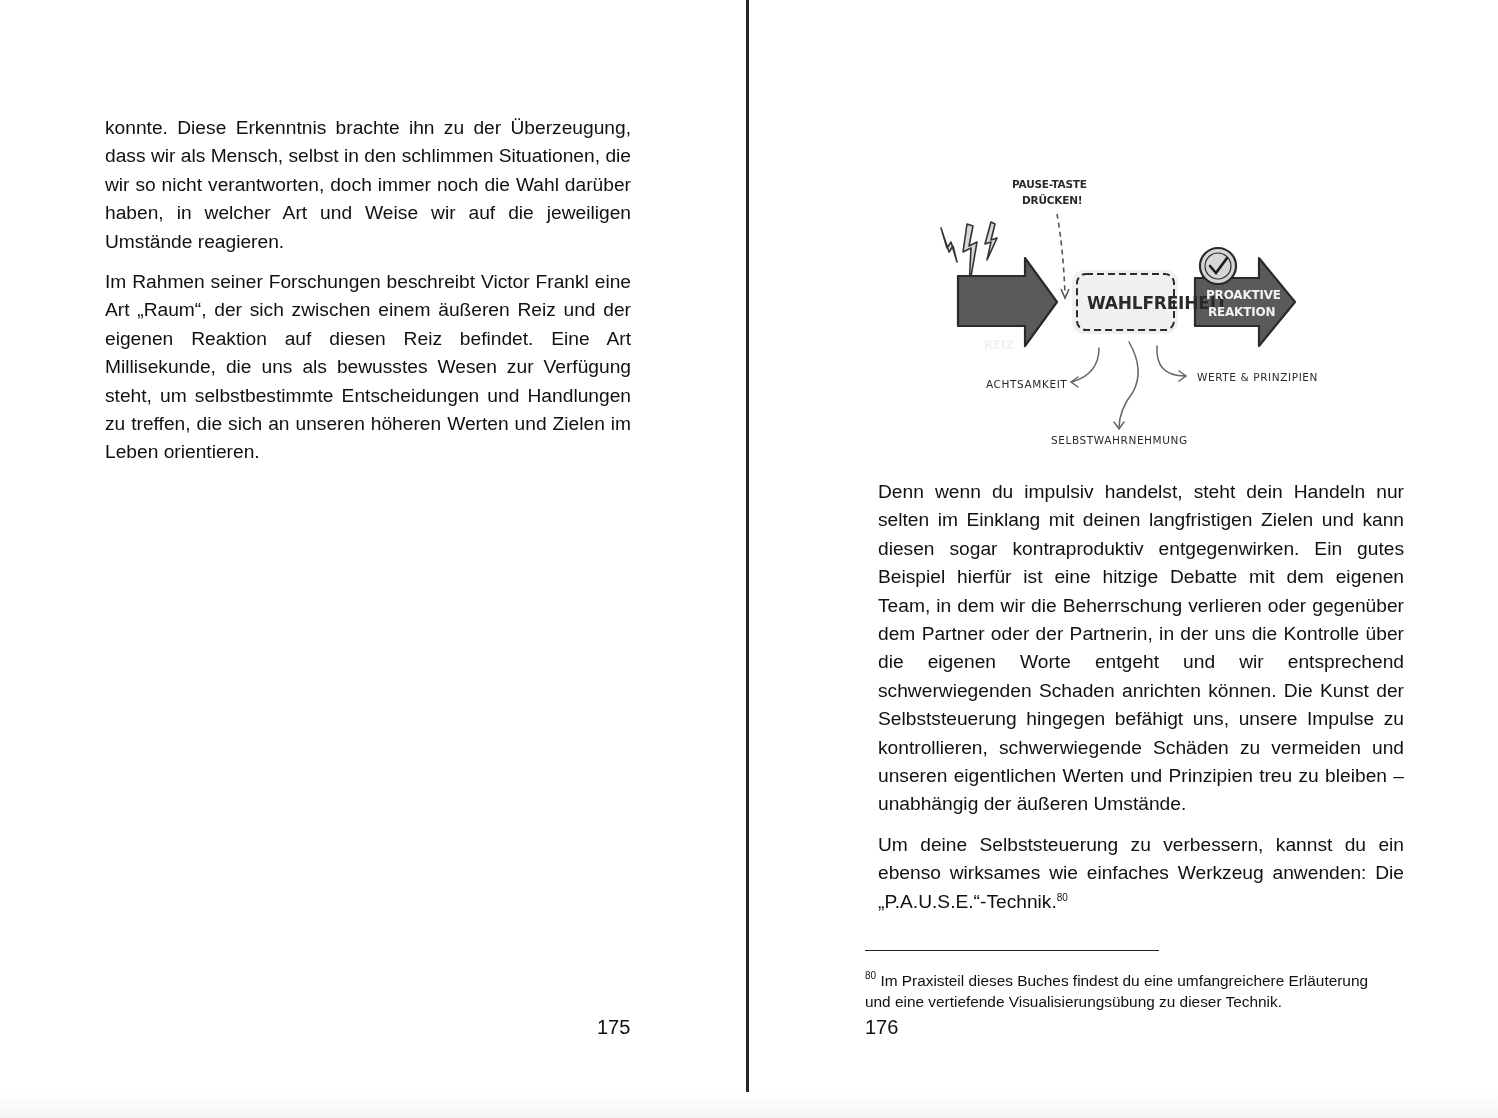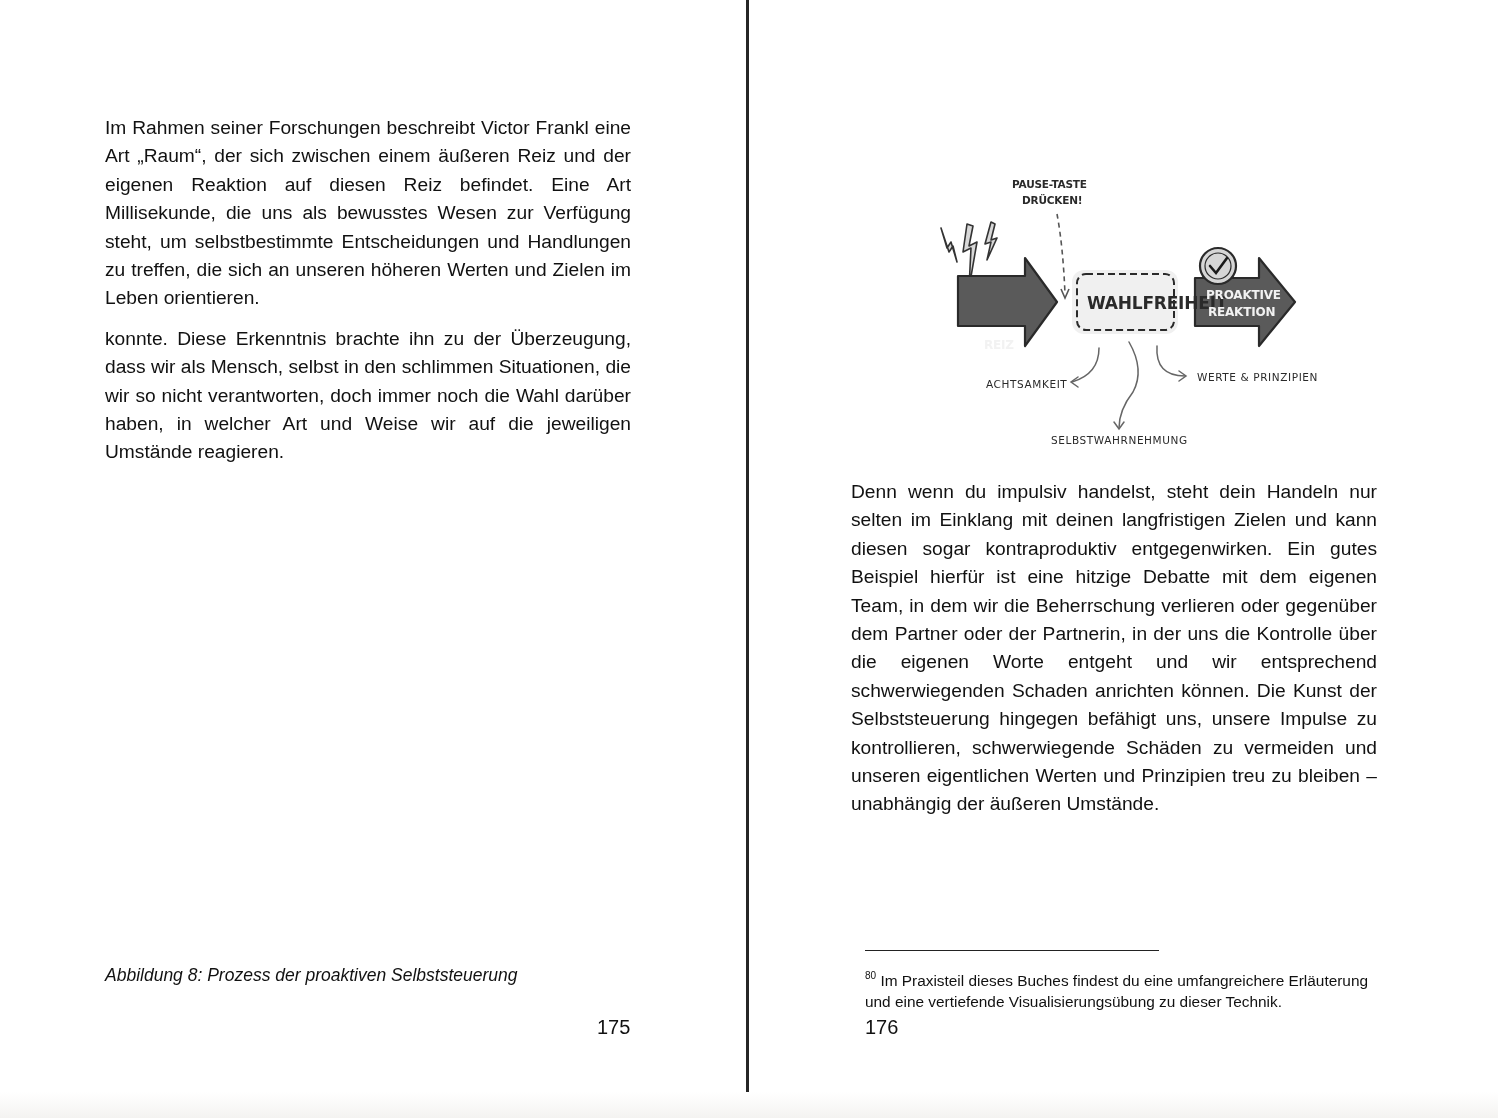--- a/index.html
+++ b/index.html
@@ -21,21 +21,21 @@
   .page { position: absolute; top: 0; height: 1118px; }
   .page-left { left: 0; width: 746px; }
   .page-right { left: 749px; width: 841px; }
   .textblock {
     position: absolute; width: 526px;
     font-size: 19.2px; line-height: 28.4px; text-align: justify;
     hyphens: manual;
   }
   .textblock p { margin: 0 0 12px 0; }
   .left-text { left: 105px; top: 114px; }
-  .right-text { left: 102px; top: 478px; }
+  .right-text { left: 129px; top: 478px; }
   .caption {
     position: absolute; left: 105px; top: 965px;
     font-size: 17.5px; font-style: italic;
   }
   .page-number { position: absolute; top: 1016px; font-size: 20px; }
   .pn-left { left: 597px; }
   .pn-right { left: 116px; }
   .footnote-rule {
     position: absolute; left: 116px; top: 950px; width: 294px; height: 1px;
     background: #222;
@@ -54,24 +54,23 @@
   .dlabel.bold { font-weight: bold; letter-spacing: -0.2px; }
   .dlabel.white { color: #f2f2f2; }
 </style>
 </head>
 <body>
 
 <div class="spread">
 
   <div class="page page-left">
     <div class="textblock left-text">
+      <p>konnte. Diese Erkenntnis brachte ihn zu der Überzeugung, dass wir als Mensch, selbst in den schlimmen Situationen, die wir so nicht verantworten, doch immer noch die Wahl darüber haben, in welcher Art und Weise wir auf die jewei­ligen Umstände reagieren.</p>
       <p>Im Rahmen seiner Forschungen beschreibt Victor Frankl eine Art „Raum“, der sich zwischen einem äußeren Reiz und der eigenen Reaktion auf diesen Reiz befindet. Eine Art Millisekunde, die uns als bewusstes Wesen zur Verfü­gung steht, um selbstbestimmte Entscheidungen und Handlungen zu treffen, die sich an unseren höheren Wer­ten und Zielen im Leben orientieren.</p>
-      <p>konnte. Diese Erkenntnis brachte ihn zu der Überzeugung, dass wir als Mensch, selbst in den schlimmen Situationen, die wir so nicht verantworten, doch immer noch die Wahl darüber haben, in welcher Art und Weise wir auf die jewei­ligen Umstände reagieren.</p>
     </div>
-    <div class="caption">Abbildung 8: Prozess der proaktiven Selbststeuerung</div>
     <div class="page-number pn-left">175</div>
   </div>
 
   <div class="gutter"></div>
 
   <div class="page page-right">
 
     <div class="diagram">
       <svg width="420" height="290" viewBox="0 0 420 290">
 
@@ -112,20 +111,21 @@
       <div class="dlabel bold" style="left:158px; top:123px; font-size:17px;">WAHLFREIHEIT</div>
       <div class="dlabel bold white" style="left:277px; top:118px; font-size:12px;">PROAKTIVE</div>
       <div class="dlabel bold white" style="left:279px; top:135px; font-size:12px;">REAKTION</div>
       <div class="dlabel" style="left:57px; top:208px;">ACHTSAMKEIT</div>
       <div class="dlabel" style="left:122px; top:264px;">SELBSTWAHRNEHMUNG</div>
       <div class="dlabel" style="left:268px; top:201px;">WERTE &amp; PRINZIPIEN</div>
     </div>
 
     <div class="textblock right-text">
       <p>Denn wenn du impulsiv handelst, steht dein Handeln nur selten im Einklang mit deinen langfristigen Zielen und kann diesen sogar kontraproduktiv entgegenwirken. Ein gutes Beispiel hierfür ist eine hitzige Debatte mit dem eigenen Team, in dem wir die Beherrschung verlieren oder gegen­über dem Partner oder der Partnerin, in der uns die Kon­trolle über die eigenen Worte entgeht und wir entsprechend schwerwiegenden Schaden anrichten können. Die Kunst der Selbststeuerung hingegen befähigt uns, unsere Im­pulse zu kontrollieren, schwerwiegende Schäden zu ver­meiden und unseren eigentlichen Werten und Prinzipien treu zu bleiben – unabhängig der äußeren Umstände.</p>
+      <p><span>Um deine Selbststeuerung zu verbessern, kannst du ein ebenso wirksames wie einfaches Werkzeug anwenden: Die „P.A.U.S.E.“-Technik.</span><sup>80</sup></p>
     </div>
 
     <div class="footnote-rule"></div>
     <div class="footnote"><sup>80</sup><span> Im Praxisteil dieses Buches findest du eine umfangreichere Erläute­rung und eine vertiefende Visualisierungsübung zu dieser Technik.</span></div>
 
     <div class="page-number pn-right">176</div>
   </div>
 
   <div class="bottom-fade"></div>
 </div>

